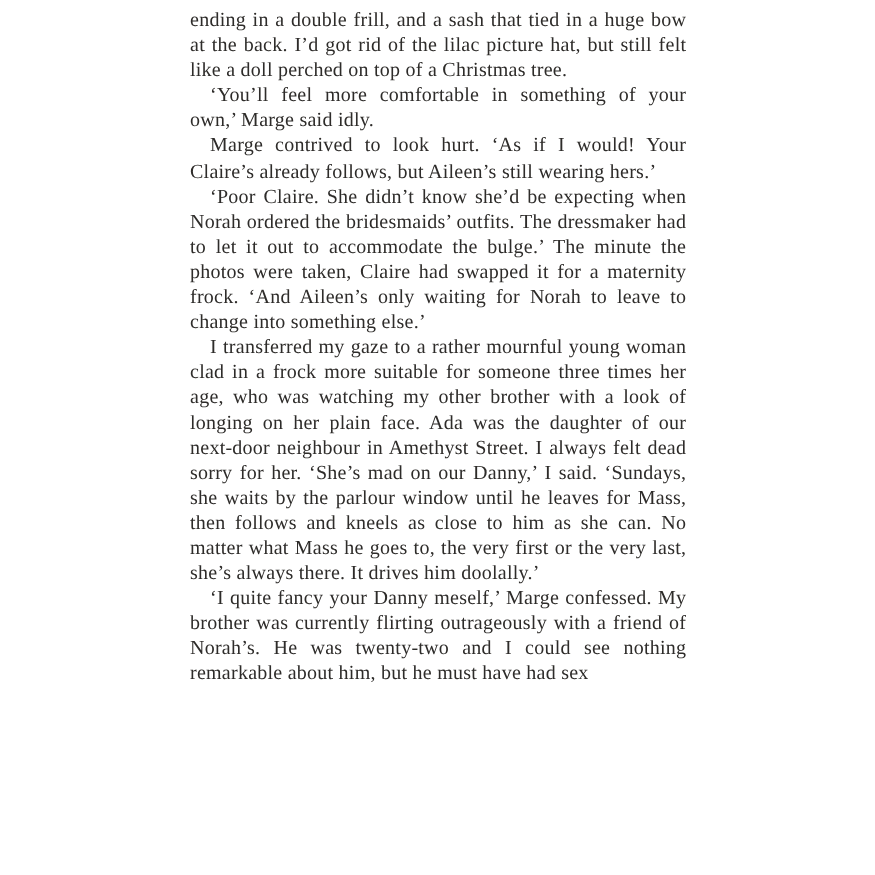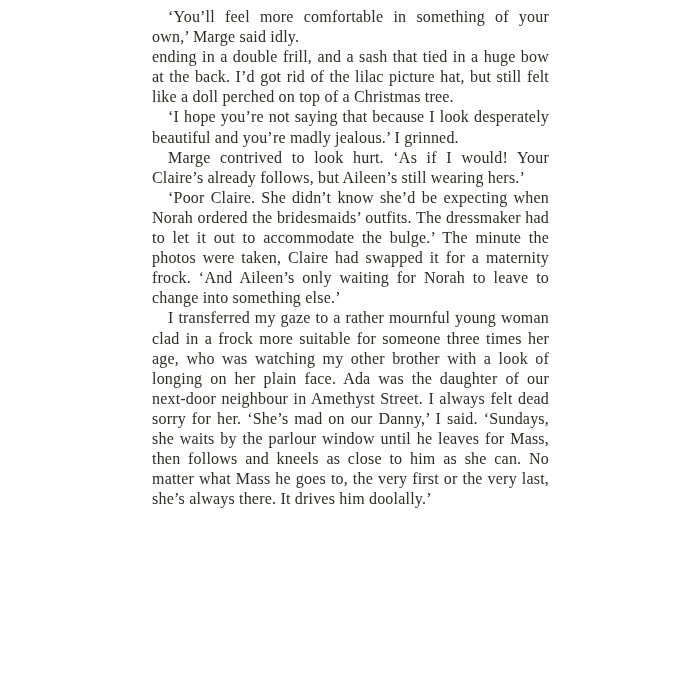--- a/index.html
+++ b/index.html
@@ -32,20 +32,20 @@
     }
     .para.indent {
       text-indent: 16px;
     }
   </style>
 </head>
 <body>
 
 <div class="page">
   <div class="text-block">
+      <p class="para">ending in a double frill, and a sash that tied in a huge bow at the back. I’d got rid of the lilac picture hat, but still felt like a doll perched on top of a Christmas tree.</p>
       <p class="para indent">‘You’ll feel more comfortable in something of your own,’ Marge said idly.</p>
-      <p class="para">ending in a double frill, and a sash that tied in a huge bow at the back. I’d got rid of the lilac picture hat, but still felt like a doll perched on top of a Christmas tree.</p>
-      <p class="para indent">‘I hope you’re not saying that because I look desperately beautiful and you’re madly jealous.’ I grinned.</p>
       <p class="para indent">Marge contrived to look hurt. ‘As if I would! Your Claire’s already follows, but Aileen’s still wearing hers.’</p>
       <p class="para indent">‘Poor Claire. She didn’t know she’d be expecting when Norah ordered the bridesmaids’ outfits. The dressmaker had to let it out to accommodate the bulge.’ The minute the photos were taken, Claire had swapped it for a maternity frock. ‘And Aileen’s only waiting for Norah to leave to change into something else.’</p>
       <p class="para indent">I transferred my gaze to a rather mournful young woman clad in a frock more suitable for someone three times her age, who was watching my other brother with a look of longing on her plain face. Ada was the daughter of our next-door neighbour in Amethyst Street. I always felt dead sorry for her. ‘She’s mad on our Danny,’ I said. ‘Sundays, she waits by the parlour window until he leaves for Mass, then follows and kneels as close to him as she can. No matter what Mass he goes to, the very first or the very last, she’s always there. It drives him doolally.’</p>
+      <p class="para indent">‘I quite fancy your Danny meself,’ Marge confessed. My brother was currently flirting outrageously with a friend of Norah’s. He was twenty-two and I could see nothing remarkable about him, but he must have had sex</p>
     </div>
 </div>
 
 </body></html>

